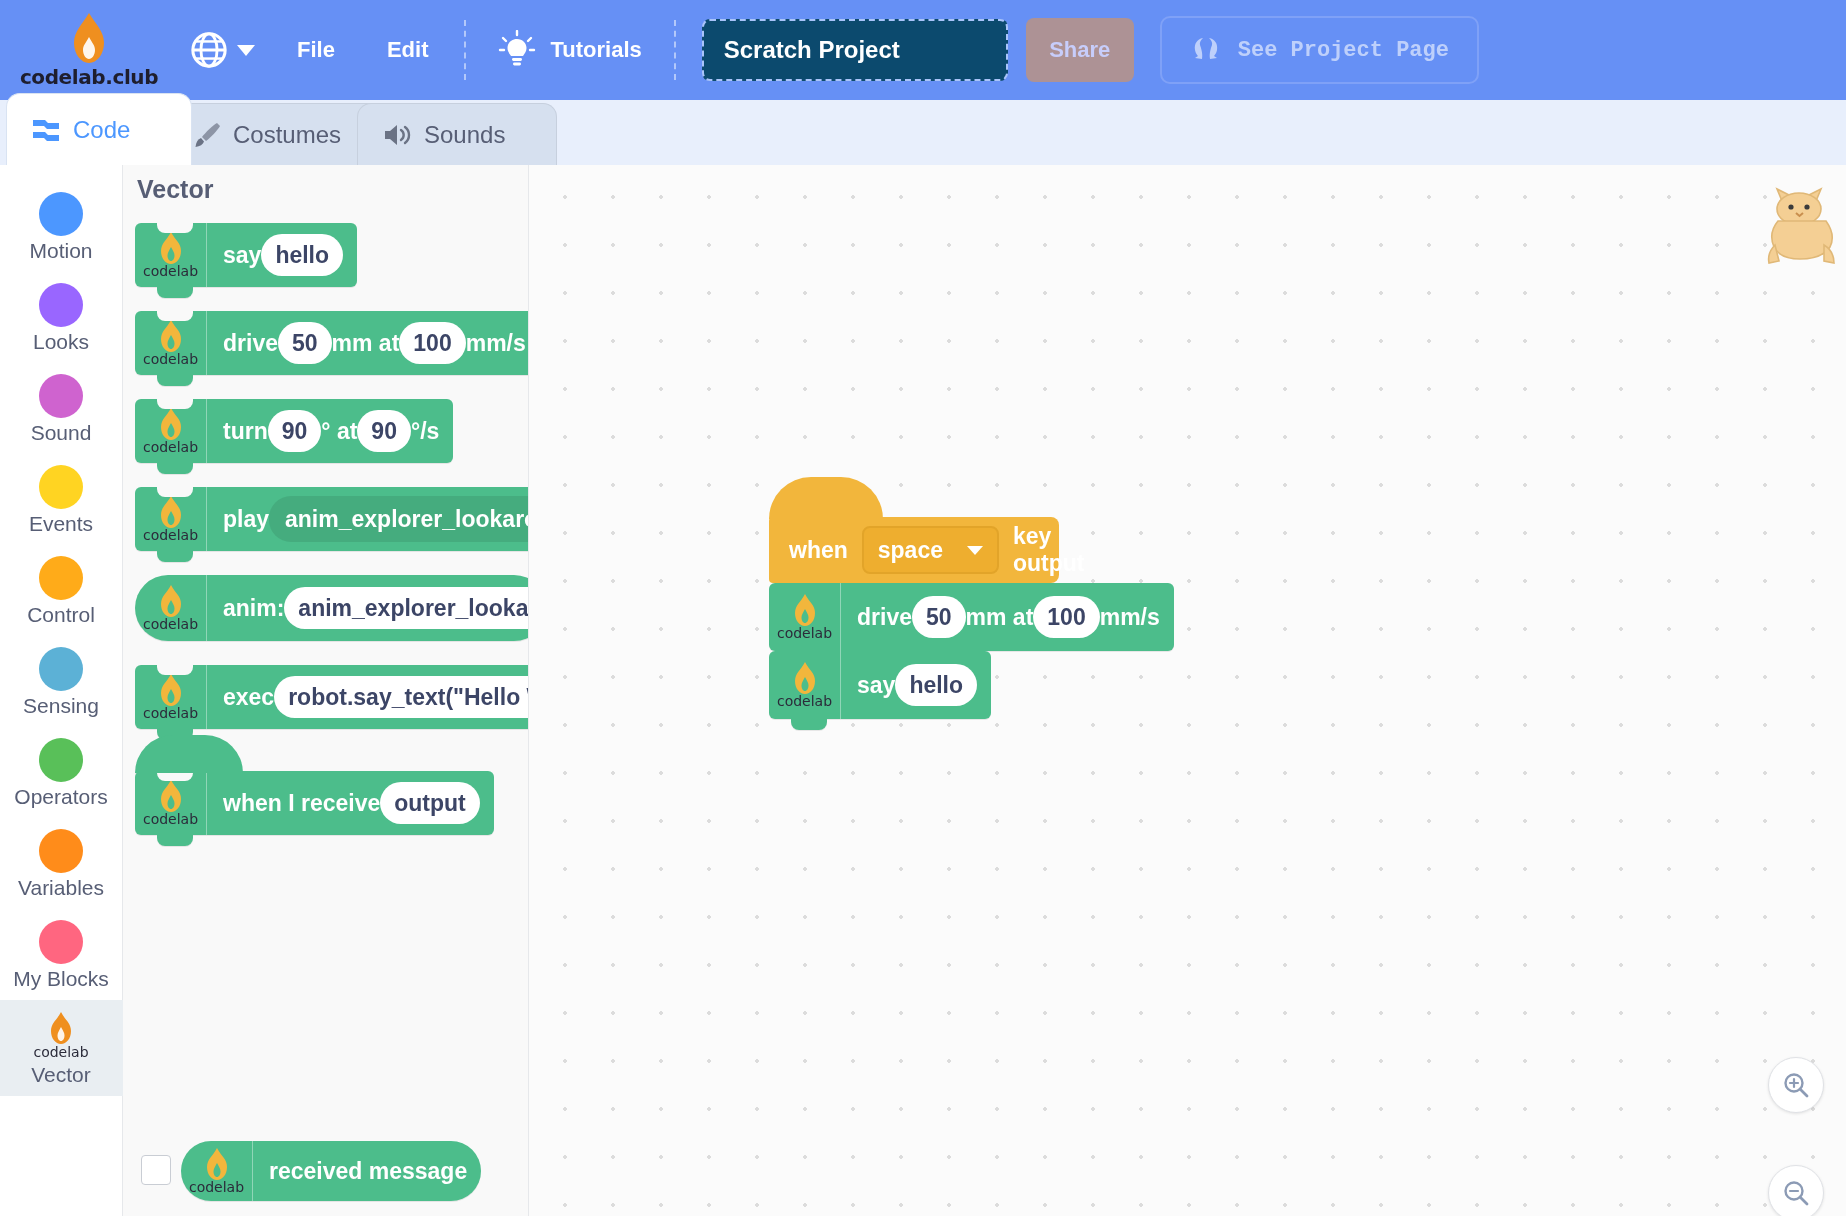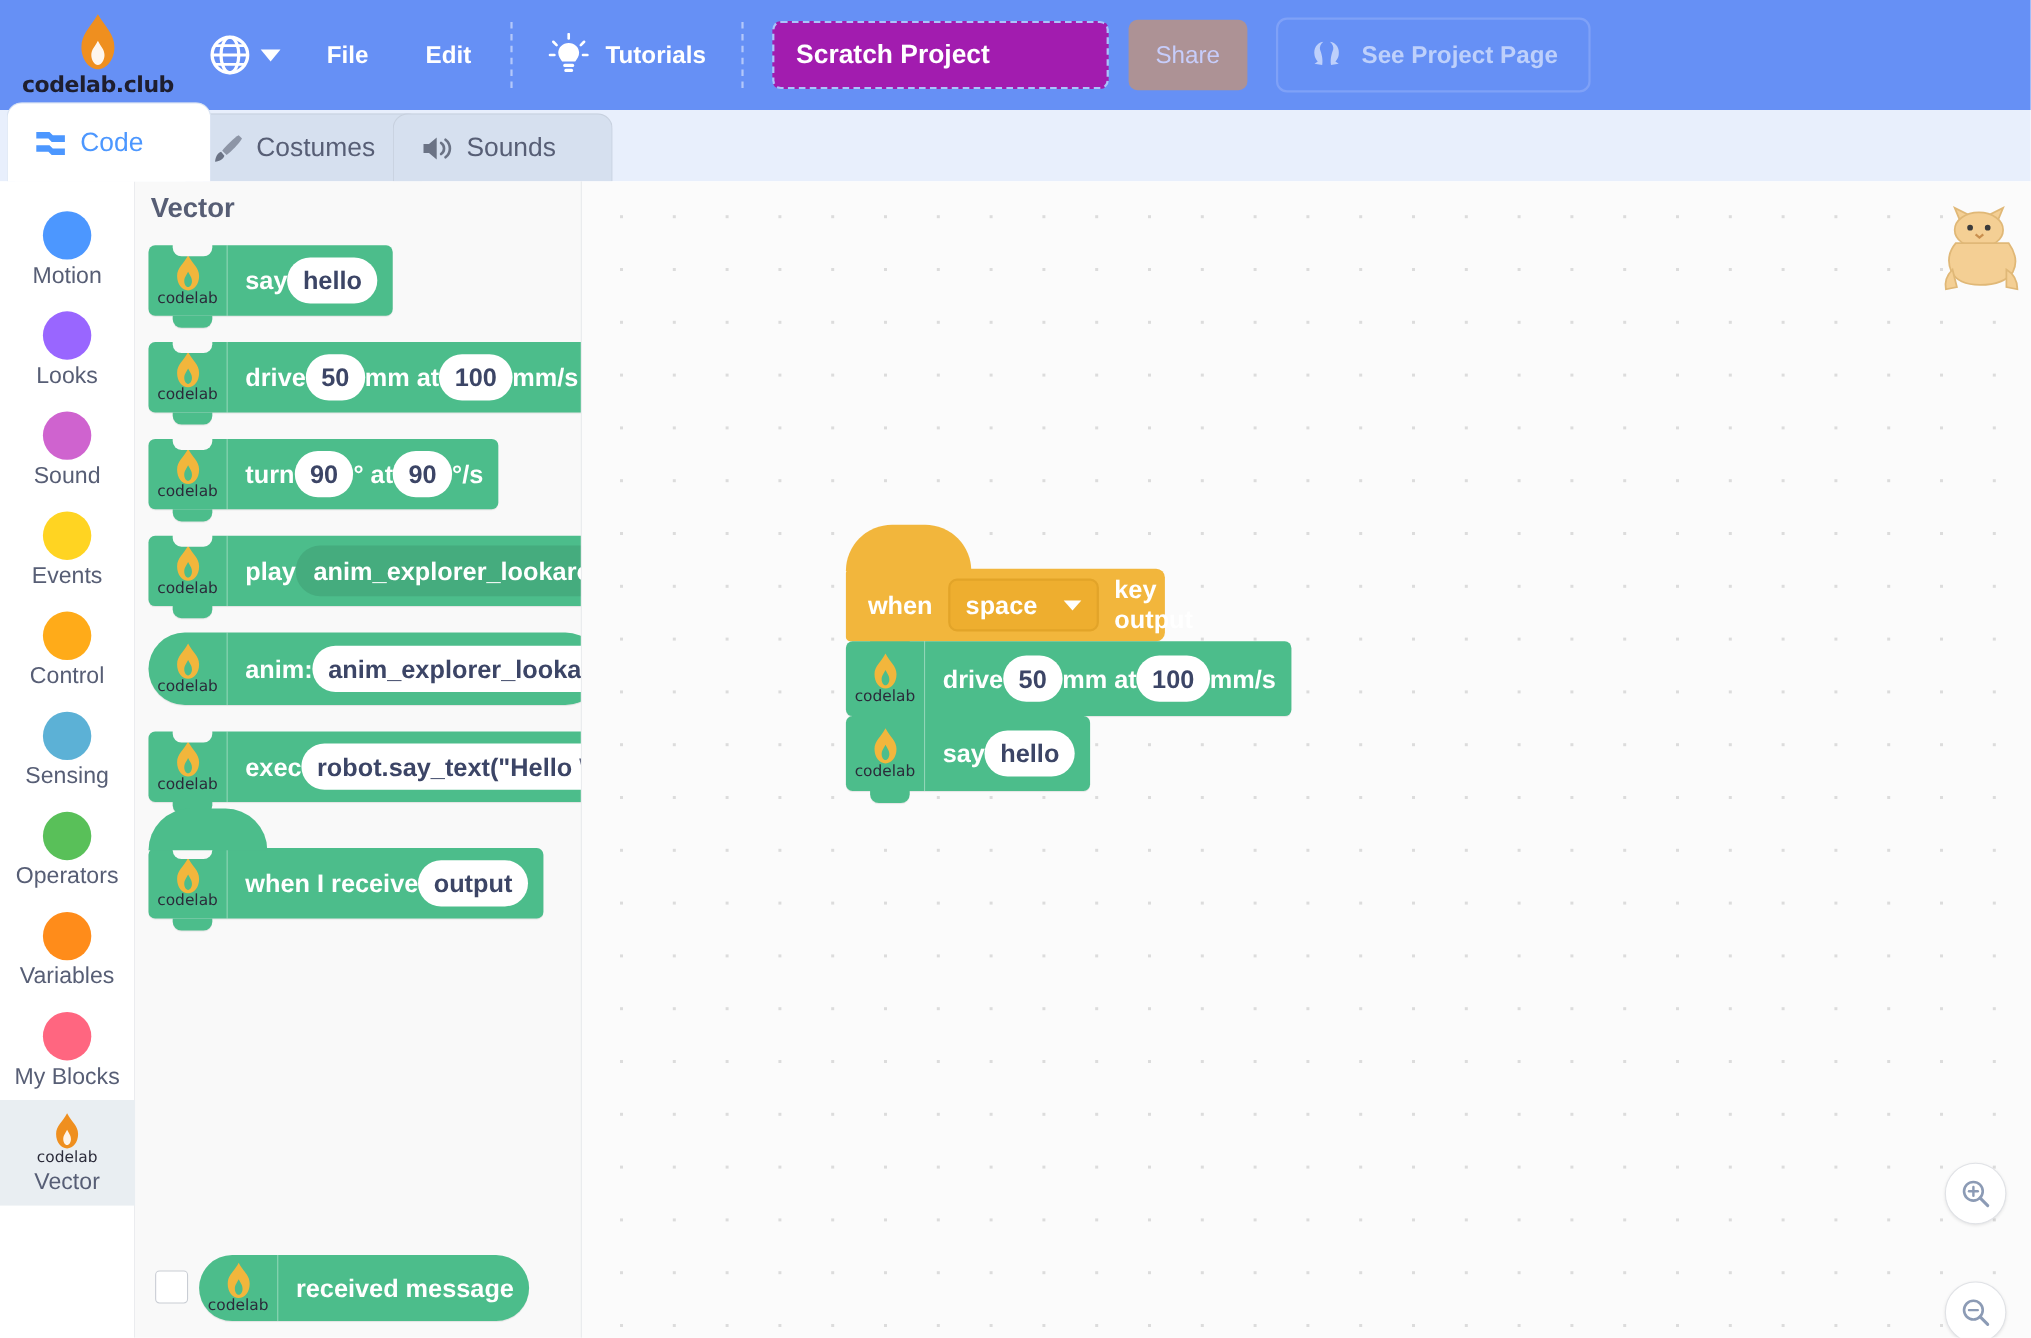--- a/index.html
+++ b/index.html
@@ -52,42 +52,42 @@
     width: 1px; height: 60px;
     border-left: 2px dashed rgba(255,255,255,0.5);
     margin: 0 10px;
   }
   .tut-item {
     display: flex; align-items: center; gap: 14px;
     padding: 0 22px; height: 100%;
   }
   .proj-name {
     width: 306px; height: 62px;
-    background: #a21caf;
+    background: #0c4a6e;
     border: 2px dashed #aac4fa;
     border-radius: 8px;
     display: flex; align-items: center;
     padding: 0 20px; margin-left: 16px;
     color: #ffffff; font-size: 24px; font-weight: bold;
   }
   .share-btn {
     width: 108px; height: 64px;
     background: #ad9295;
     border-radius: 8px;
     display: flex; align-items: center; justify-content: center;
-    color: #c7cdfb; font-size: 22px; font-weight: normal;
+    color: #c7cdfb; font-size: 22px; font-weight: bold;
     margin-left: 18px;
   }
   .proj-page-btn {
     height: 68px; padding: 0 28px;
     border: 2px solid #7fa1f7;
     border-radius: 10px;
     display: flex; align-items: center; gap: 18px;
     color: #bed0fb; font-size: 22px; font-weight: bold;
-    margin-left: 26px; white-space: nowrap;
+    margin-left: 26px; white-space: nowrap; font-family: Liberation Mono, monospace;
   }
 
   
   .tabbar {
     position: absolute; left: 0; top: 100px;
     width: 1846px; height: 65px;
     background: #e8effc;
   }
   .tab {
     position: absolute; bottom: 0;

